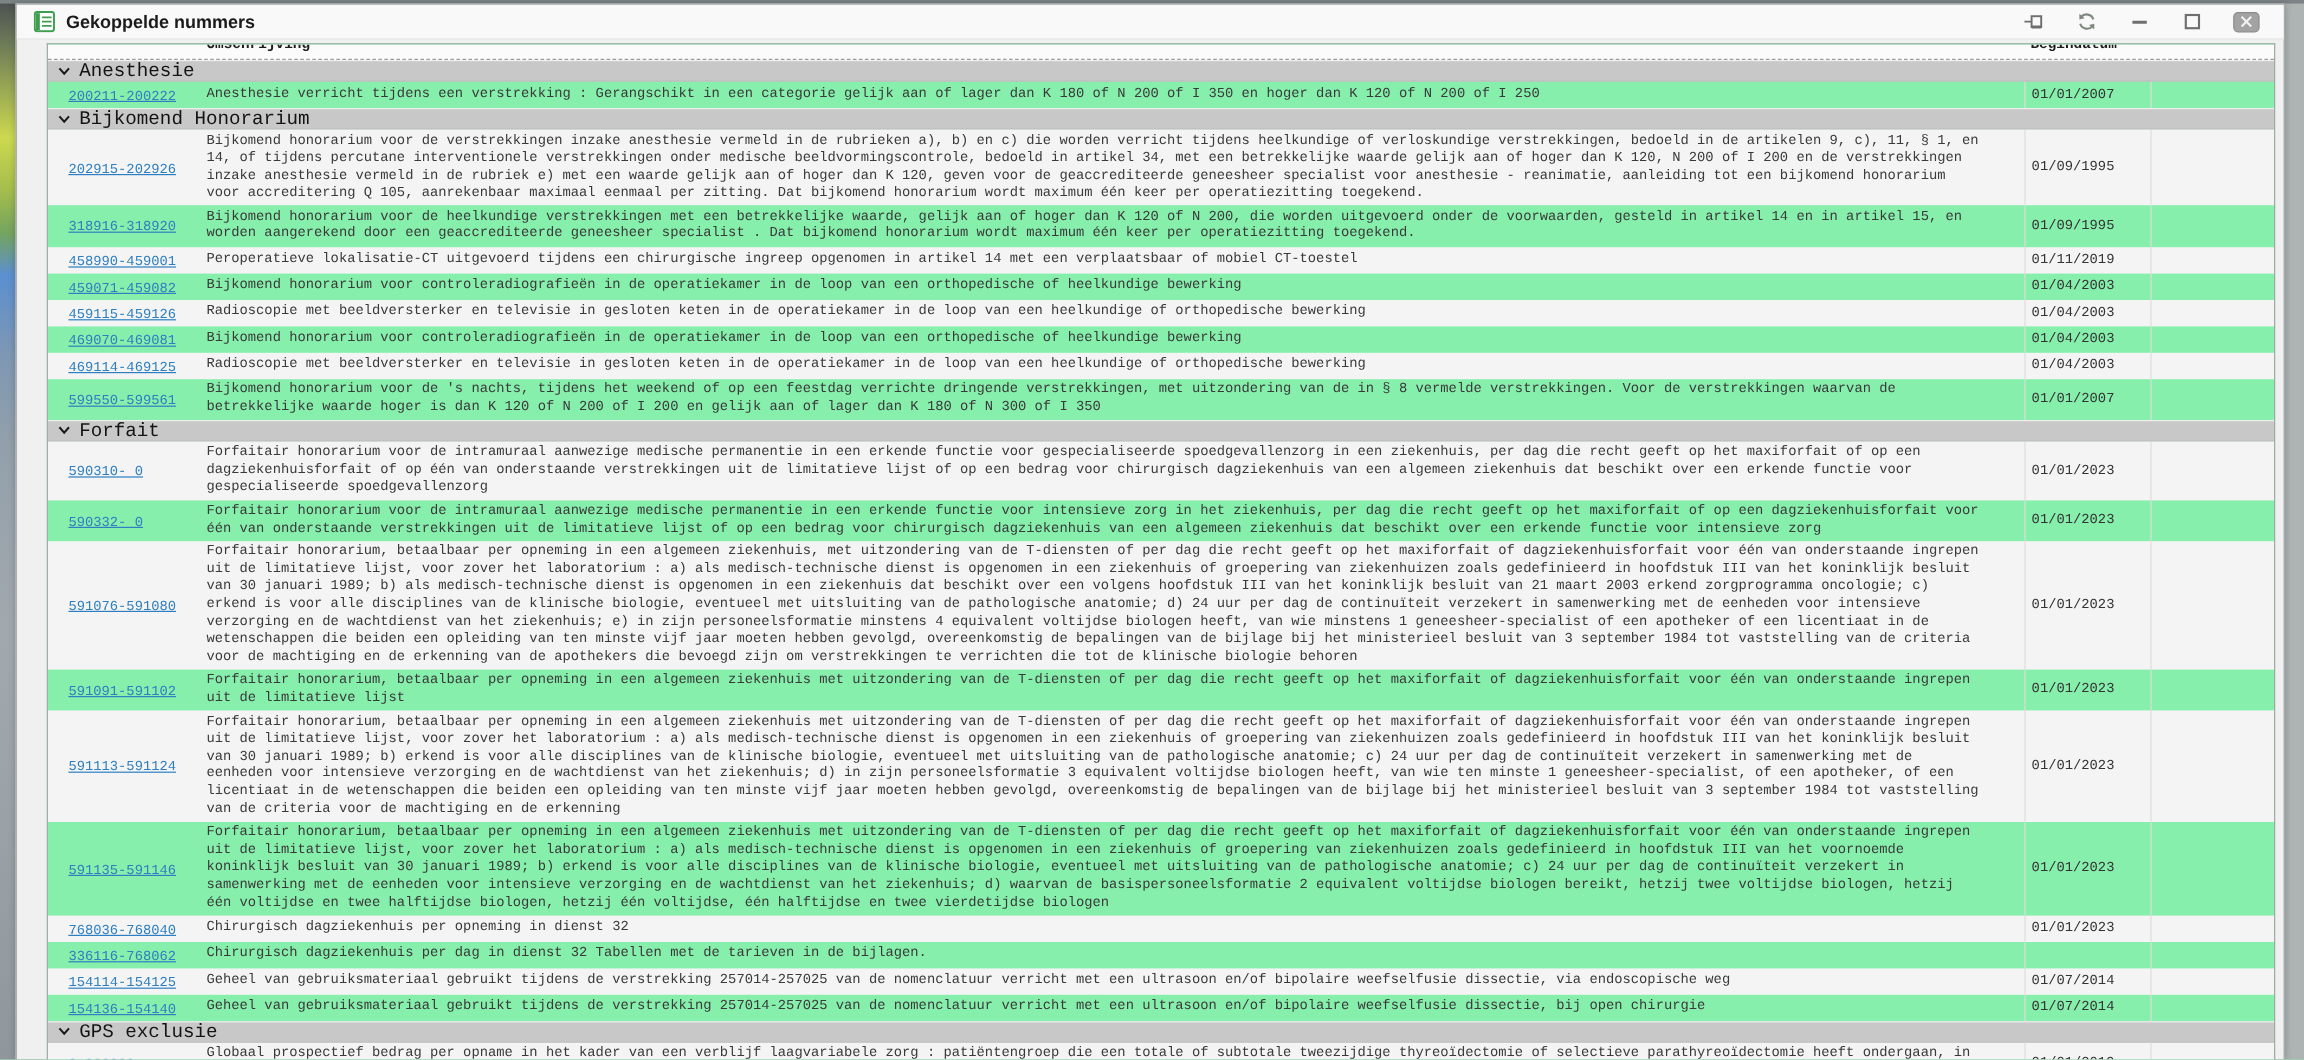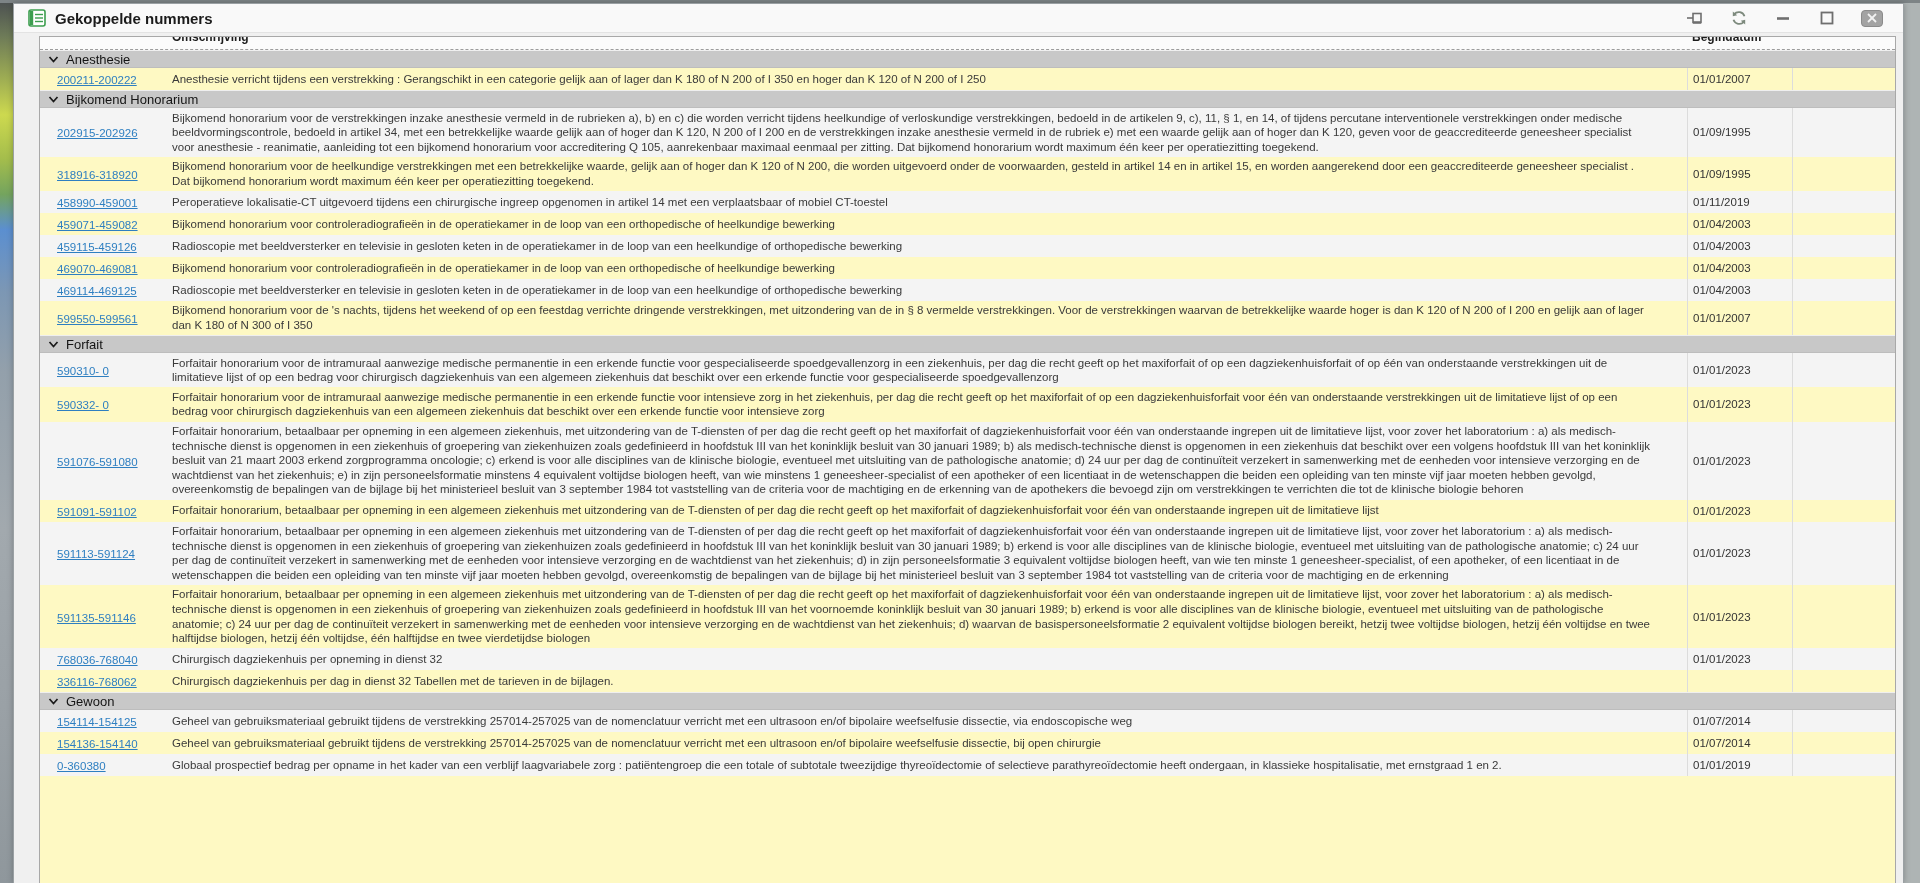--- a/index.html
+++ b/index.html
@@ -25,36 +25,36 @@
     position:relative; height:29px; background:#f9f9f9;
     border-bottom:1px solid #e3e3e3; display:flex; align-items:center; padding:0 10px 0 14px;
   }
   .app-icon { width:18px; height:18px; display:inline-block; margin-right:9px; }
   .title { font-size:15px; font-weight:bold; color:#1b1b1b; }
   .controls { margin-left:auto; display:flex; align-items:center; gap:24px; padding-right:10px; }
   .ctrl { width:20px; height:18px; display:flex; align-items:center; justify-content:center; cursor:pointer; }
   .ctrl.close { background:#a3a3a3; border:1px solid #8b8b8b; border-radius:4px; width:22px; height:17px; }
 
   
-  .content { position:absolute; left:25px; top:32px; right:7px; bottom:0; background:#fef9c3; border:1px solid #a8a8a8; border-bottom:none; overflow:hidden; }
+  .content { position:absolute; left:25px; top:32px; right:7px; bottom:0; background:#86efac; border:1px solid #a8a8a8; border-bottom:none; overflow:hidden;font-family:Liberation Mono, monospace; }
 
   .hdr { display:flex; height:13px; overflow:hidden; border-bottom:1px dashed #9c9c9c; background:#fbfbfb; }
   .hdr .hc { overflow:hidden; }
   .hdr .hc span { display:block; margin-top:-7px; font-size:12px; font-weight:bold; color:#1c1c1c; white-space:nowrap; }
   .hc.code  { width:132px; }
   .hc.desc  { width:1515px; }
   .hc.begin { width:105px; padding-left:5px; }
   .hc.eind  { flex:1; padding-left:5px;margin-top:12px; }
 
   .group-row {
     display:flex; align-items:center; height:18px; background:#c8c8c8;
     border-top:1px solid #efefef; border-bottom:1px solid #bdbdbd; cursor:pointer;
   }
   .group-row .chev { width:26px; display:flex; justify-content:center; align-items:center; }
-  .group-row .glabel { font-size:13px; color:#141414; }
+  .group-row .glabel { font-size:16px; color:#141414; }
 
   .row { display:flex; align-items:center; }
   .row.alt { background:#f4f4f4; }
   .cell-code { width:132px; padding:2px 4px 2px 17px; align-self:center; }
   .cell-code a { font-size:11.5px; color:#2e7fc1; text-decoration:underline; white-space:nowrap; cursor:pointer;margin-top:48px; }
   .cell-desc { width:1515px; padding:2.5px 35px 2.5px 0; font-size:11.5px; line-height:14.6px; color:#3a3a3a; }
   .cell-begin { width:105px; padding:2px 2px 2px 5px; font-size:11.5px; color:#333; align-self:center;
                 border-left:1px solid #dcdcdc; align-self:stretch; display:flex; align-items:center; }
   .cell-eind { flex:1; padding:2px 2px 2px 5px; font-size:11.5px; color:#333;
                border-left:1px solid #dcdcdc; align-self:stretch; display:flex; align-items:center; }
@@ -250,40 +250,40 @@
               <div class="cell-desc">Chirurgisch dagziekenhuis per opneming in dienst 32</div>
               <div class="cell-begin">01/01/2023</div>
               <div class="cell-eind"></div>
             </div>
             <div class="row">
               <div class="cell-code"><a href="#">336116-768062</a></div>
               <div class="cell-desc">Chirurgisch dagziekenhuis per dag in dienst 32 Tabellen met de tarieven in de bijlagen.</div>
               <div class="cell-begin"></div>
               <div class="cell-eind"></div>
             </div>
-            <div class="group-row">
-              <span class="chev">
-                <svg width="11" height="9" viewBox="0 0 11 9">
-                  <polyline points="1.5,2 5.5,6.5 9.5,2" fill="none" stroke="#1a1a1a" stroke-width="1.7"></polyline>
-                </svg>
-              </span>
-              <span class="glabel">Gewoon</span>
-            </div>
             <div class="row alt">
               <div class="cell-code"><a href="#">154114-154125</a></div>
               <div class="cell-desc">Geheel van gebruiksmateriaal gebruikt tijdens de verstrekking 257014-257025 van de nomenclatuur verricht met een ultrasoon en/of bipolaire weefselfusie dissectie, via endoscopische weg</div>
               <div class="cell-begin">01/07/2014</div>
               <div class="cell-eind"></div>
             </div>
             <div class="row">
               <div class="cell-code"><a href="#">154136-154140</a></div>
               <div class="cell-desc">Geheel van gebruiksmateriaal gebruikt tijdens de verstrekking 257014-257025 van de nomenclatuur verricht met een ultrasoon en/of bipolaire weefselfusie dissectie, bij open chirurgie</div>
               <div class="cell-begin">01/07/2014</div>
               <div class="cell-eind"></div>
             </div>
+            <div class="group-row">
+              <span class="chev">
+                <svg width="11" height="9" viewBox="0 0 11 9">
+                  <polyline points="1.5,2 5.5,6.5 9.5,2" fill="none" stroke="#1a1a1a" stroke-width="1.7"></polyline>
+                </svg>
+              </span>
+              <span class="glabel">GPS exclusie</span>
+            </div>
             <div class="row alt">
               <div class="cell-code"><a href="#">0-360380</a></div>
               <div class="cell-desc">Globaal prospectief bedrag per opname in het kader van een verblijf laagvariabele zorg : patiëntengroep die een totale of subtotale tweezijdige thyreoïdectomie of selectieve parathyreoïdectomie heeft ondergaan, in klassieke hospitalisatie, met ernstgraad 1 en 2.</div>
               <div class="cell-begin">01/01/2019</div>
               <div class="cell-eind"></div>
             </div>
           </div>
       </div>
     </div>
 

